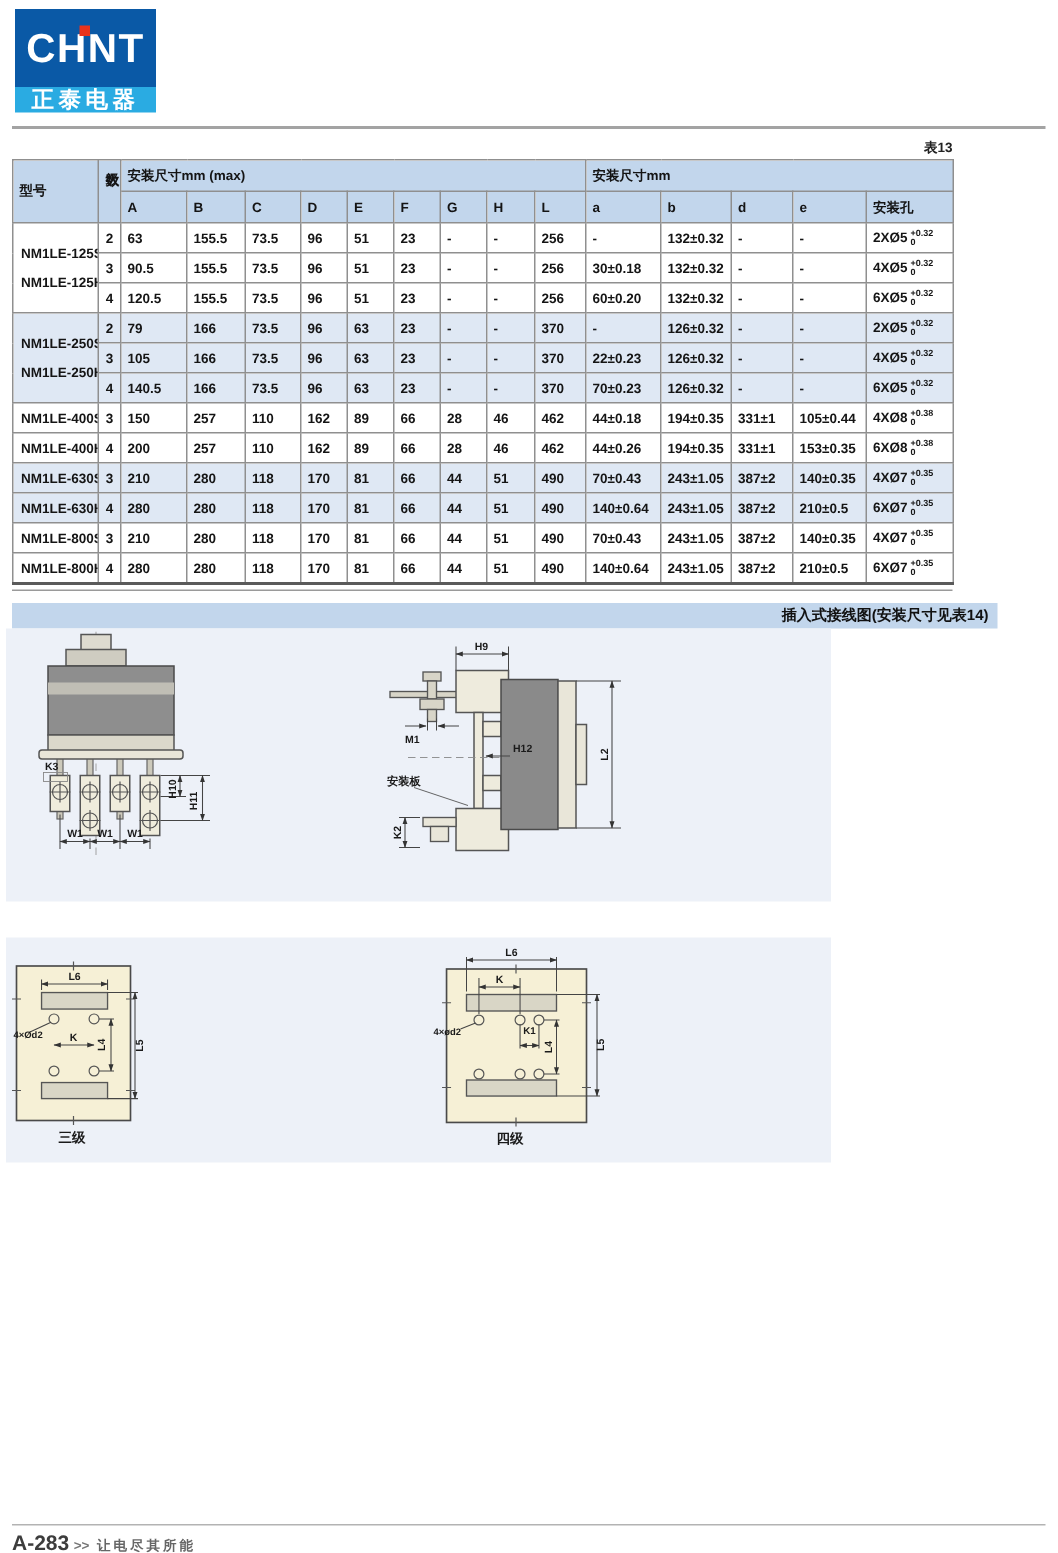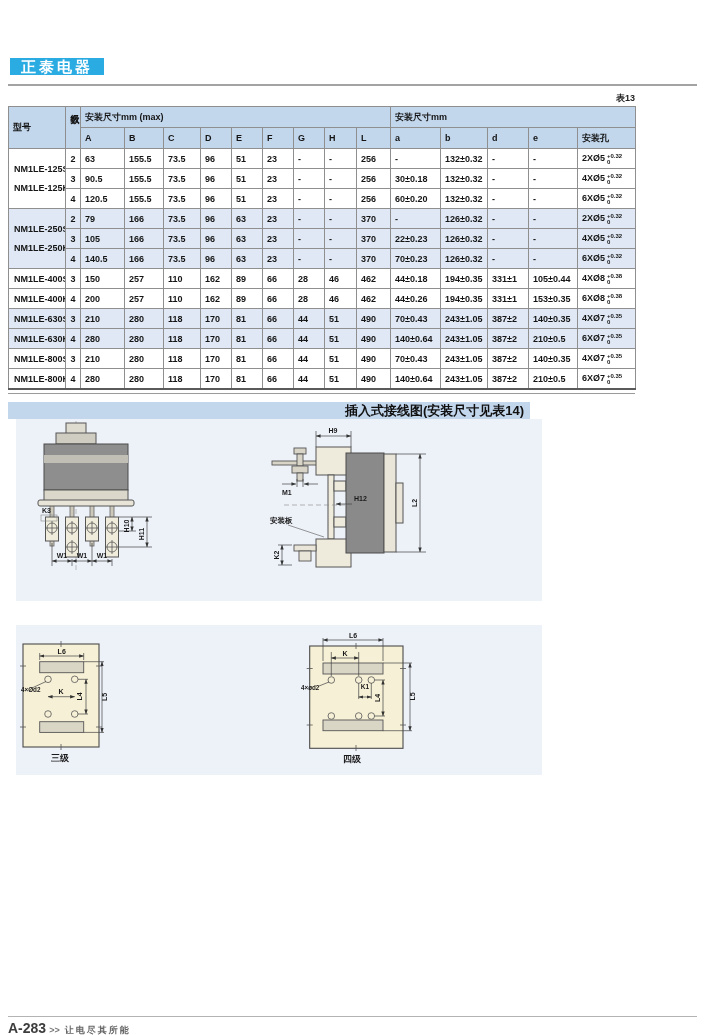--- a/index.html
+++ b/index.html
@@ -24,40 +24,44 @@
   table.spec tbody tr.shade td{background:#dfe8f4;}
   table.spec .pole{text-align:center;padding:0;}
   table.spec td.model{padding-left:5px;}
   td.model div{line-height:19px;}
   th.vert{writing-mode:vertical-rl;text-align:center;padding:0;letter-spacing:1px;}
   .tol{display:inline-block;vertical-align:middle;margin-left:2px;font-size:6px;line-height:6px;font-weight:bold;}
   .tol i{display:block;font-style:normal;}
   table.spec{border-bottom:2px solid #5a5a5a;}
   .tbl-underline{position:absolute;left:8px;top:393px;width:627px;height:1px;background:#9a9a9a;}
   
-  .sec-bar{position:absolute;left:8px;width:522px;height:17px;background:#c2d6ec;
-           font-size:13px;font-weight:bold;color:#111;line-height:17px;text-align:right;}
+  .sec-bar{position:absolute;left:8px;width:657px;height:17px;background:#c2d6ec;
+           font-size:10px;font-weight:bold;color:#111;line-height:17px;text-align:right;}
   .sec-bar span{padding-right:6px;}
   #bar1{top:402px;} #bar2{top:608px;}
-  .panel{position:absolute;left:16px;width:526px;background:#edf1f8;}
+  .panel{position:absolute;left:4px;width:526px;background:#edf1f8;padding-left:24px;}
   #panel1{top:419px;height:182px;} #panel2{top:625px;height:150px;}
   .panel svg{position:absolute;}
   svg text{font-family:"Liberation Sans","DejaVu Sans",sans-serif;font-weight:bold;fill:#1a1a1a;}
   
   .rule-bottom{position:absolute;left:8px;top:1016px;width:689px;height:1px;background:#b3b3b3;}
   .footer{position:absolute;left:8px;top:1020px;font-size:11px;}
   .footer .pg{font-weight:bold;color:#3d3d3d;font-size:14px;}
   .footer .chev{color:#777;font-size:9px;margin:0 5px 0 3px;font-weight:bold;}
   .footer .slogan{color:#666;font-size:9px;font-weight:bold;letter-spacing:2px;}
 </style>
 </head>
 <body>
 
 <div class="page">
 
+  <div class="logo-box">
+    <div class="logo-brand">CHNT</div>
+    <div class="logo-dot"></div>
+  </div>
   <div class="logo-bar">正泰电器</div>
 
   <div class="rule-top"></div>
   <div class="tbl-caption">表13</div>
 
   <div class="tbl-wrap">
     <table class="spec">
       <colgroup>
         <col style="width:57px">
           <col style="width:15px">

